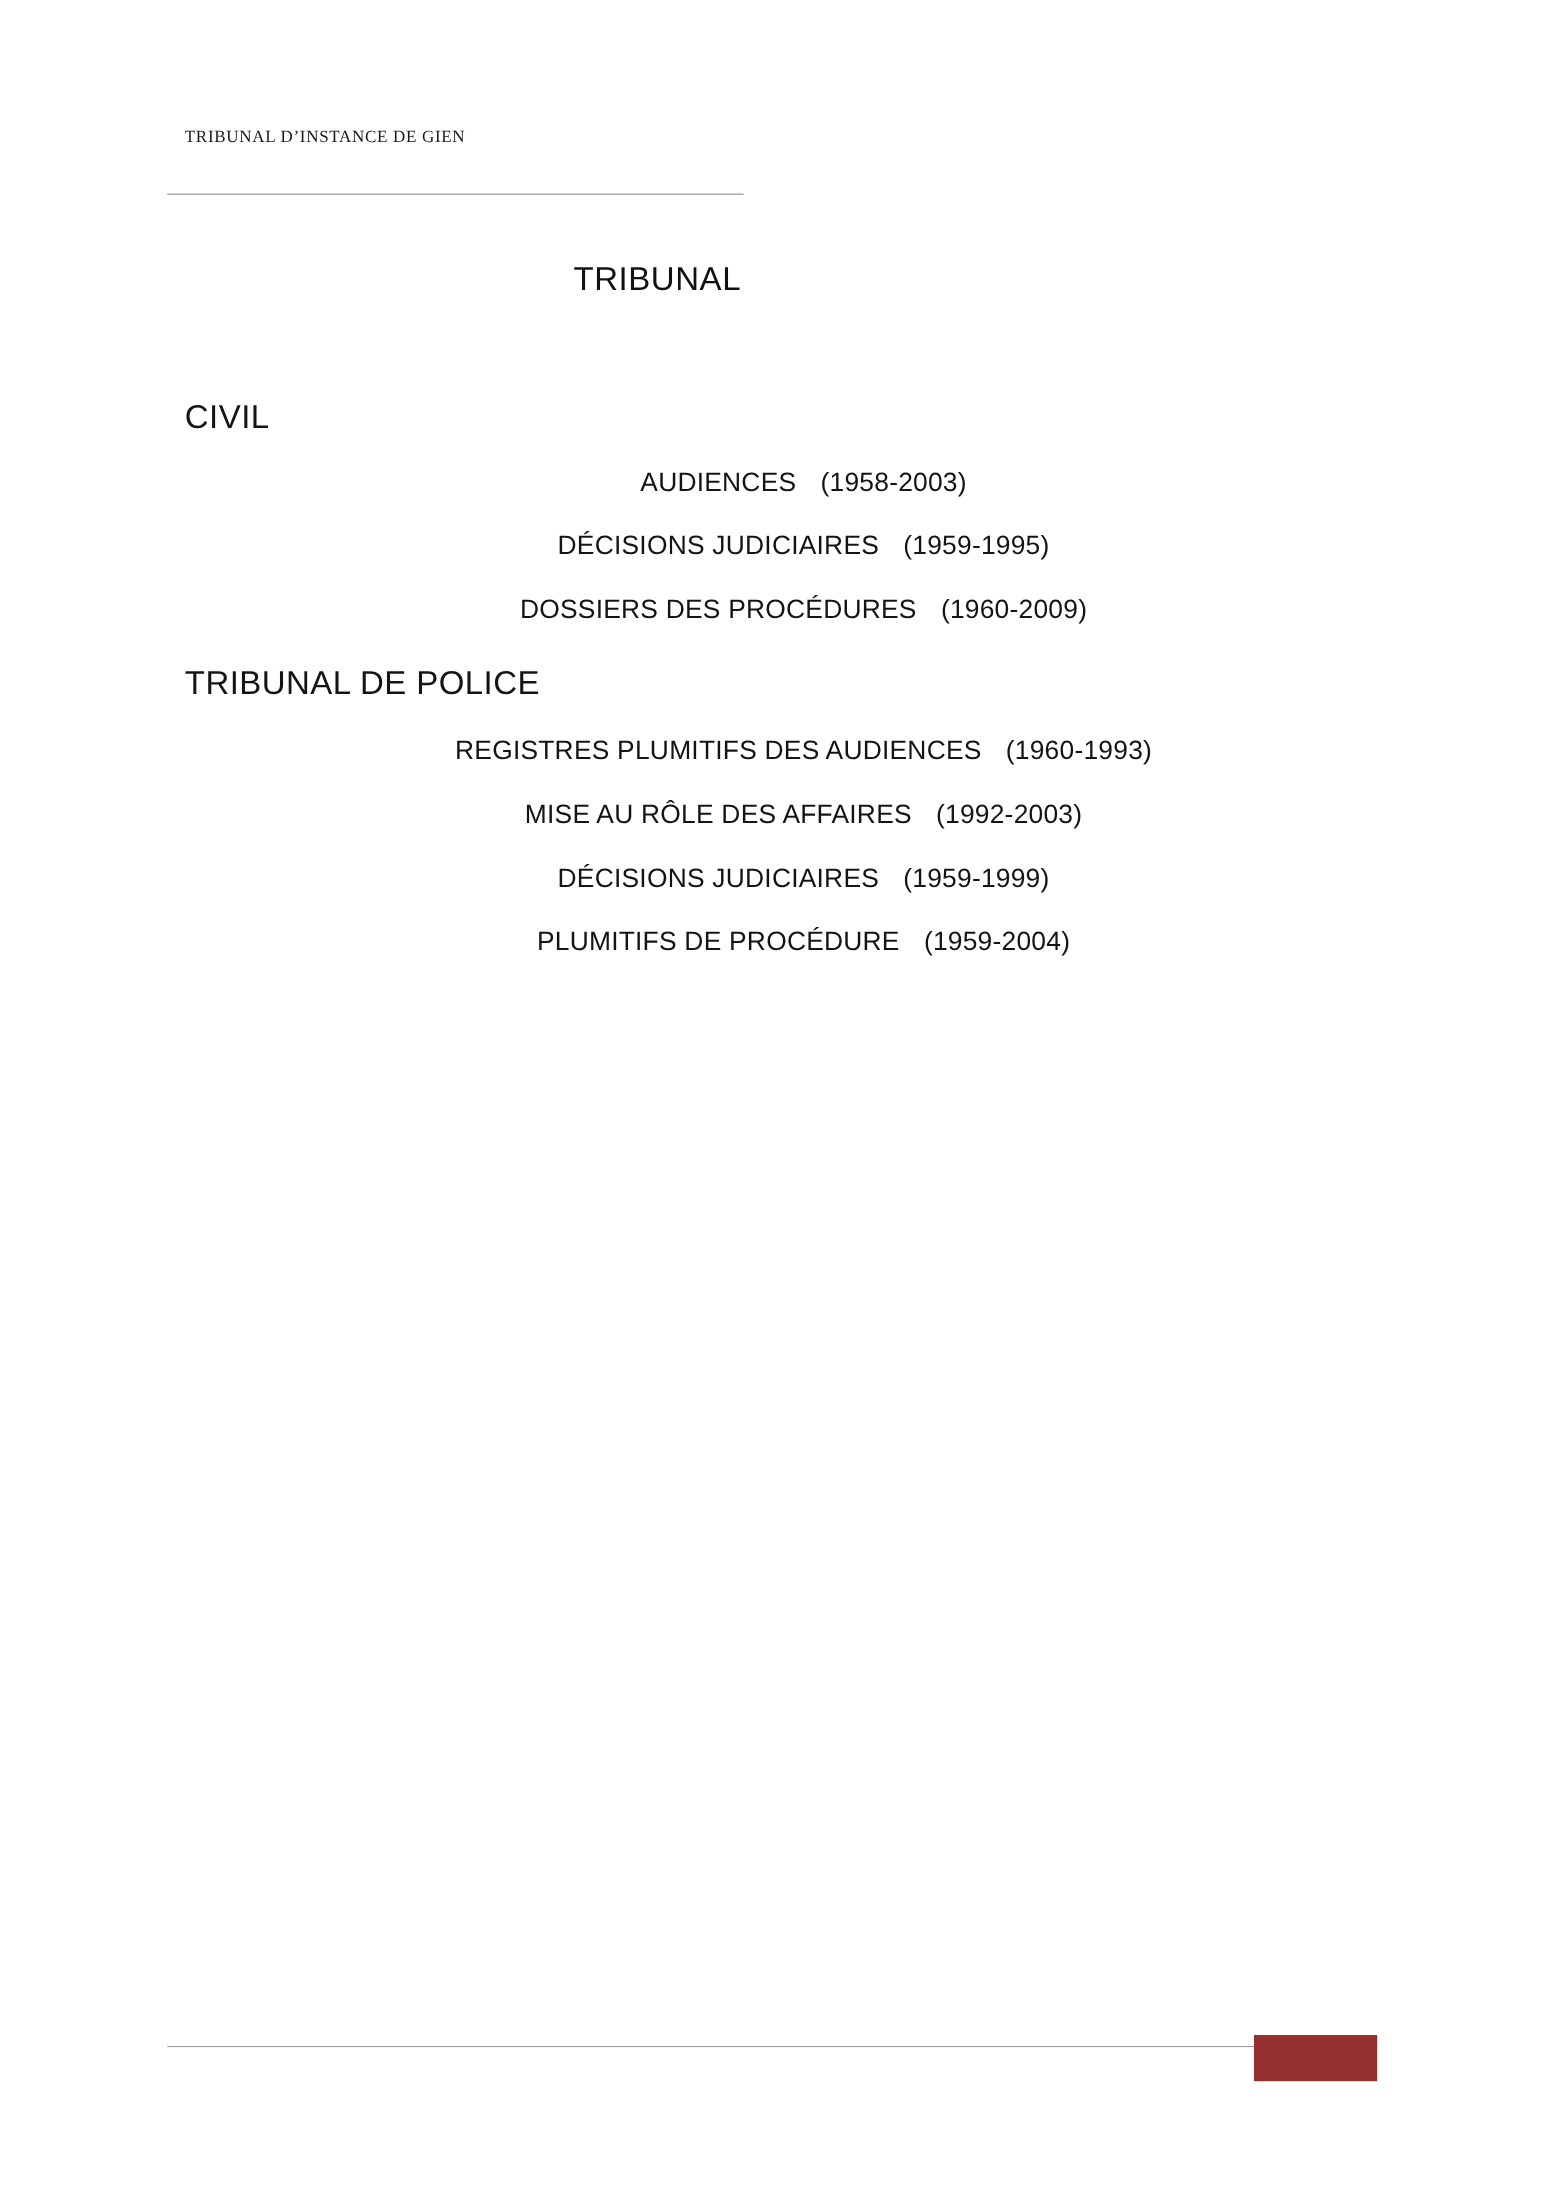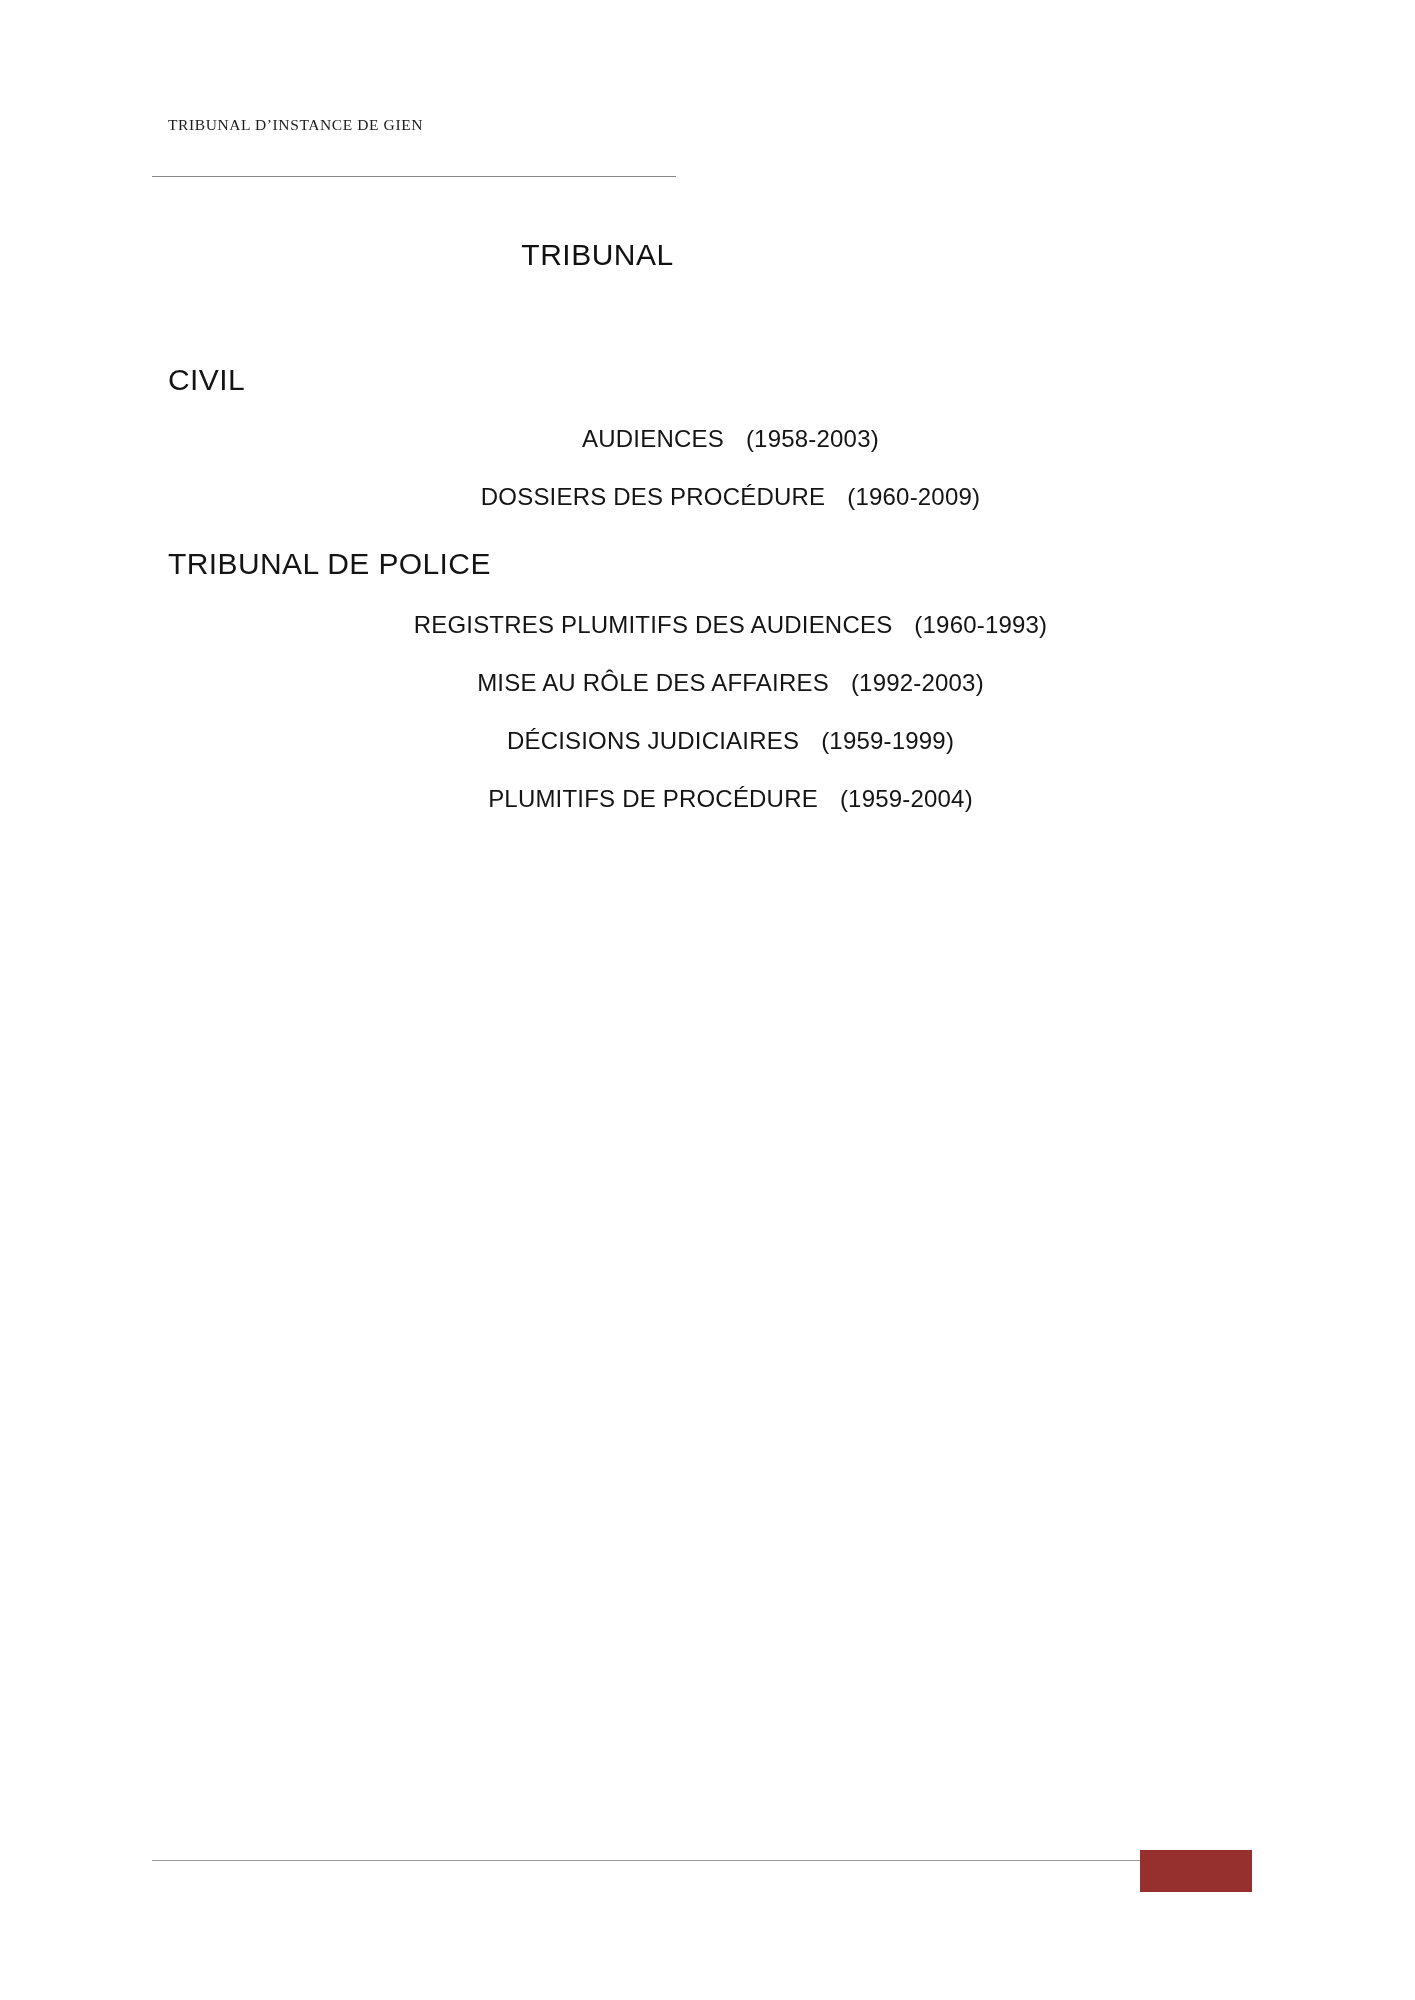--- a/index.html
+++ b/index.html
@@ -119,23 +119,26 @@
 
   <div class="content">
 
     <div class="section civil">
       <div class="section-title">CIVIL</div>
 
       <div class="entry">
         <span class="label">AUDIENCES</span><span class="dates">(1958-2003)</span>
       </div>
 
+      <div class="entry">
+        <span class="label">DÉCISIONS JUDICIAIRES</span><span class="dates">(1959-1995)</span>
+      </div>
 
       <div class="entry">
-        <span class="label">DOSSIERS DES PROCÉDURE</span><span class="dates">(1960-2009)</span>
+        <span class="label">DOSSIERS DES PROCÉDURES</span><span class="dates">(1960-2009)</span>
       </div>
     </div>
 
     <div class="section police">
       <div class="section-title">TRIBUNAL DE POLICE</div>
 
       <div class="entry">
         <span class="label">REGISTRES PLUMITIFS DES AUDIENCES</span><span class="dates">(1960-1993)</span>
       </div>
 

